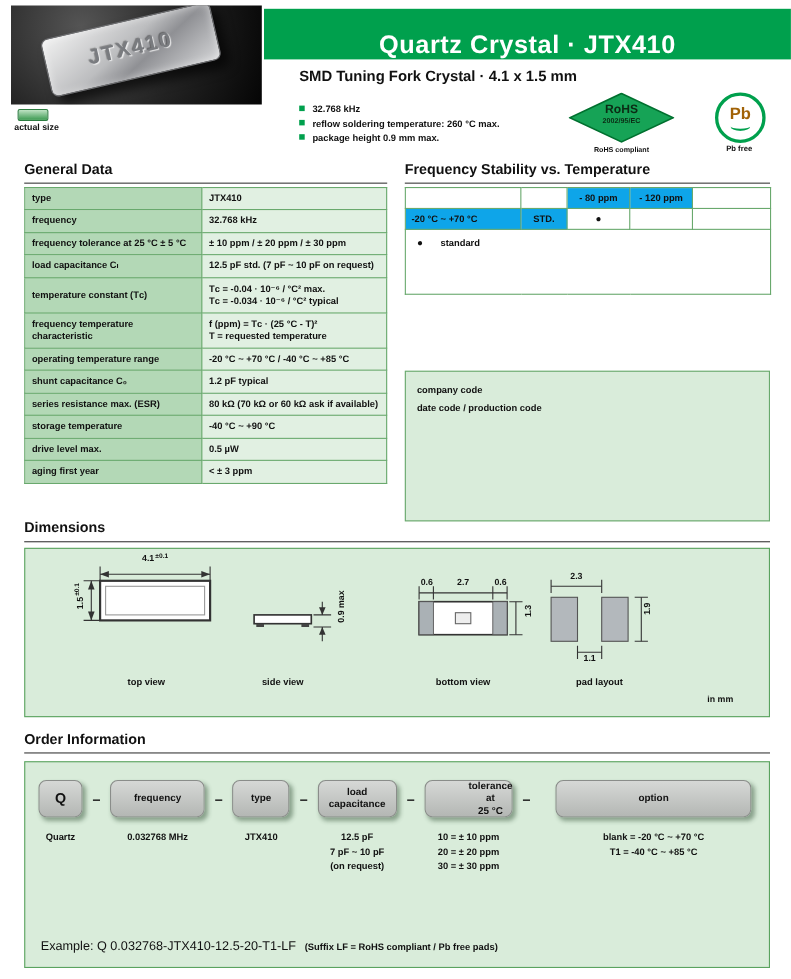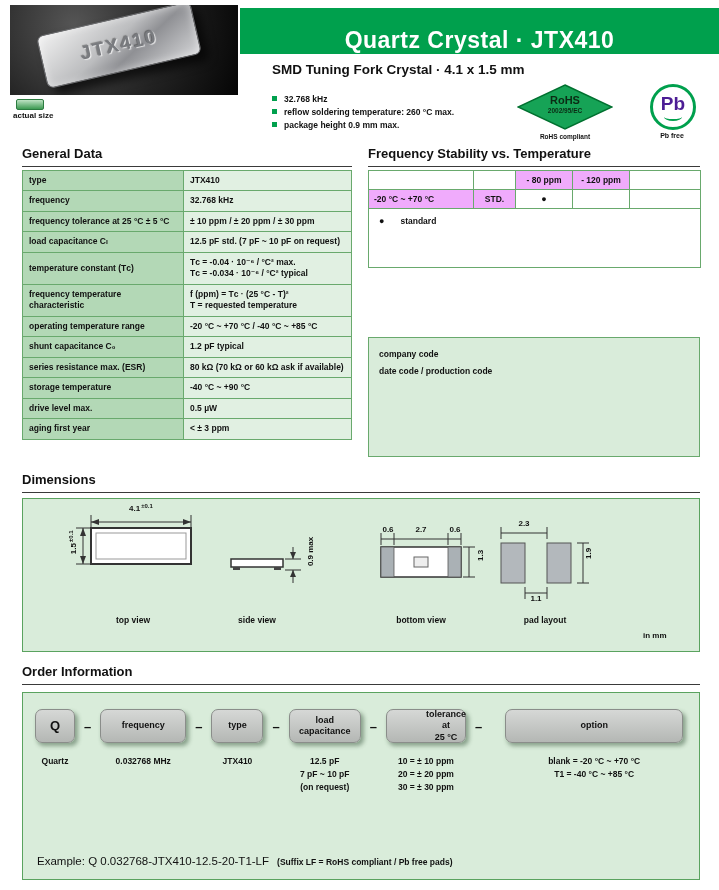--- a/index.html
+++ b/index.html
@@ -32,47 +32,47 @@
   .rohs-svg{position:absolute;left:517px;top:84px;}
   .rohs-t1{position:absolute;left:517px;top:94px;width:96px;text-align:center;
            font-size:11px;font-weight:bold;color:#0b2b14;}
   .rohs-t2{position:absolute;left:517px;top:107px;width:96px;text-align:center;
            font-size:6.5px;font-weight:bold;color:#0b2b14;}
   .rohs-cap{position:absolute;left:517px;top:133px;width:96px;text-align:center;font-size:6.5px;font-weight:bold;}
 
   .pb-circle{position:absolute;left:650px;top:84px;width:40px;height:40px;border-radius:50%;
              border:3px solid #00a04d;background:#fff;display:flex;align-items:center;justify-content:center;
              flex-direction:column;}
-  .pb-circle .pb-t{font-size:19px;font-weight:bold;color:#4c1d95;line-height:1;}
+  .pb-circle .pb-t{font-size:15px;font-weight:bold;color:#a16207;line-height:1;}
   .pb-leaf{width:18px;height:6px;border-bottom:2px solid #00a04d;border-radius:50%;}
   .pb-cap{position:absolute;left:648px;top:132px;width:48px;text-align:center;font-size:7px;font-weight:bold;}
 
   
   .sec{position:absolute;font-size:13px;font-weight:bold;padding-bottom:5px;border-bottom:1px solid #3a3a3a;}
   .sec-gd{left:22px;top:146px;width:330px;}
   .sec-fs{left:368px;top:146px;width:332px;}
   .sec-dim{left:22px;top:472px;width:678px;}
   .sec-ord{left:22px;top:664px;width:678px;}
 
   
   .gd-table{position:absolute;left:22px;top:170px;width:330px;border-collapse:collapse;table-layout:fixed;}
   .gd-table td{border:1px solid #69a96d;font-size:8.5px;font-weight:bold;padding:4px 6px;vertical-align:middle;line-height:1.35;}
   .gd-table .gl{background:#b3d8b6;width:148px;}
   .gd-table .gv{background:#e1f0e2;white-space:pre-line;}
 
   
   .fs-table{position:absolute;left:368px;top:170px;width:332px;border-collapse:collapse;table-layout:fixed;}
   .fs-table td{border:1px solid #69a96d;font-size:8.5px;font-weight:bold;padding:4px 5px;background:#fff;}
-  .fs-table .grn{background:#f0abfc;}
+  .fs-table .grn{background:#0ea5e9;}
   .fs-table .ctr{text-align:center;}
   .fs-table .dotc{text-align:center;font-size:9px;}
   .fs-table .legend{height:44px;vertical-align:top;padding:7px 10px;}
   .fs-table .legend .ldot{margin-right:16px;font-size:9px;}
 
-  .code-box{position:absolute;left:368px;top:337px;width:332px;height:120px;background:#d9ecda;
+  .code-box{position:absolute;left:368px;top:337px;width:332px;height:137px;background:#d9ecda;
             border:1px solid #69a96d;box-sizing:border-box;padding:8px 10px;
             font-size:8.5px;font-weight:bold;line-height:2.0;}
 
   
   .dim-panel{position:absolute;left:22px;top:498px;width:678px;height:154px;background:#d9ecda;
              border:1px solid #5aa35f;box-sizing:border-box;}
   .dim-panel svg{position:absolute;}
   .dim-label{position:absolute;font-size:8px;font-weight:bold;text-align:center;color:#111;line-height:1.1;}
   .dim-label .tol{font-size:6px;vertical-align:3px;margin-left:1px;}
   .rot{transform:rotate(-90deg);}

